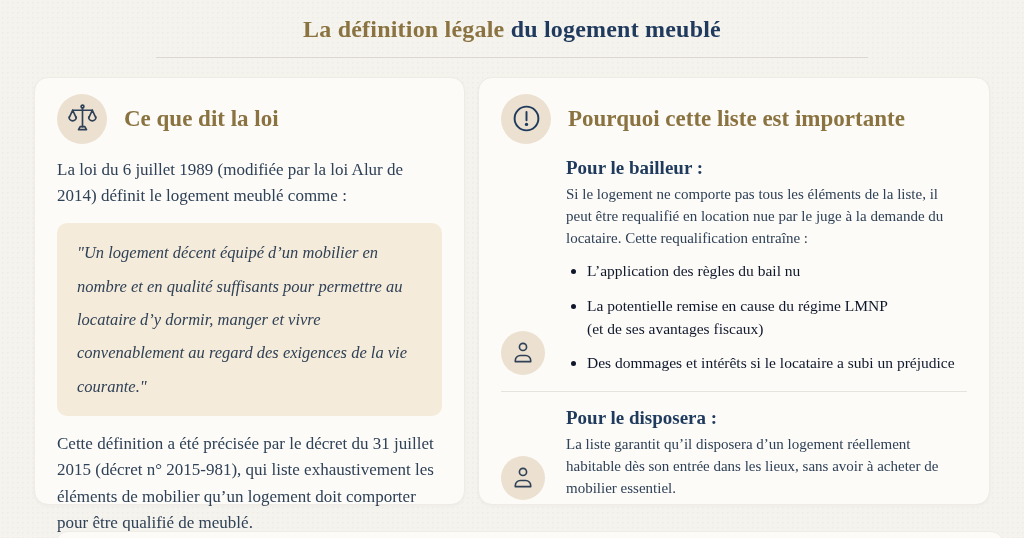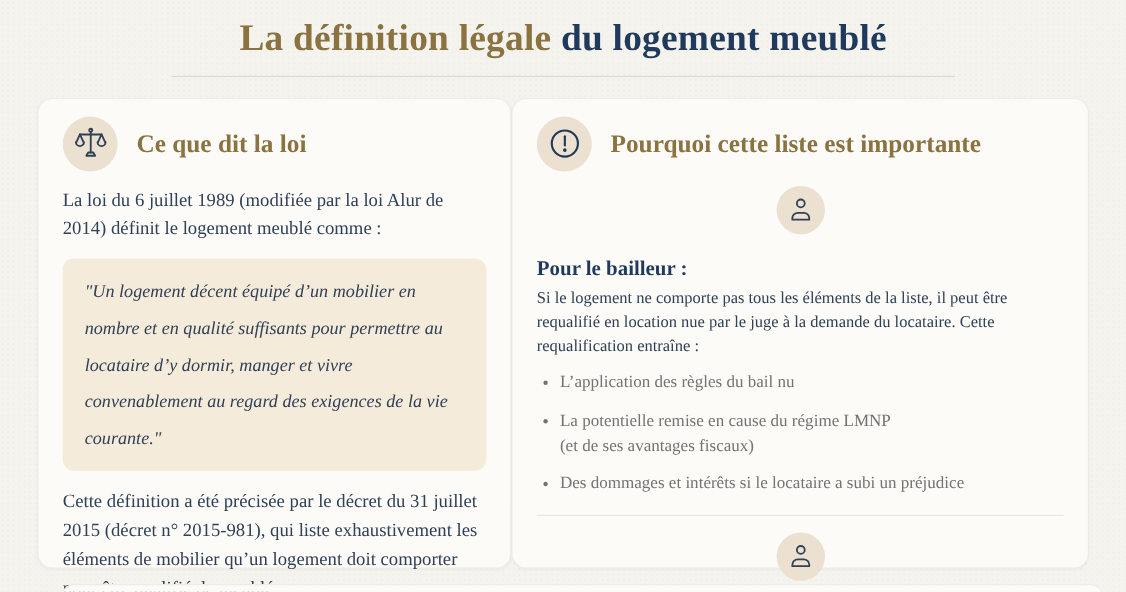--- a/index.html
+++ b/index.html
@@ -11,55 +11,55 @@
   }
   .page {
     position: relative; width: 1024px; height: 538px; overflow: hidden;
     background-color: #f5f3ee;
     background-image: radial-gradient(rgba(120,110,95,0.035) 1px, transparent 1px);
     background-size: 5px 5px;
   }
   
   .hdr { text-align: center; padding-top: 15px; }
   .hdr h1 {
-    margin: 0; font-size: 34px; font-weight: 600; letter-spacing: 0.2px; line-height: 1.2;
+    margin: 0; font-size: 24px; font-weight: 600; letter-spacing: 0.2px; line-height: 1.2;
   }
   .t-gold { color: #8a7340; }
   .t-navy { color: #1f3a5c; }
   .title-divider {
     width: 712px; margin: 13px auto 0; border: 0; border-top: 1px solid #dcd8d1; height: 0;
   }
   
-  .cards { display: flex; padding: 19px 34px 0; }
+  .cards { display: flex; gap: 13px; padding: 19px 34px 0; }
   .card {
     background: #fcfbf8; border: 1px solid #efece6; border-radius: 14px;
     height: 428px; padding: 16px 22px; box-shadow: 0 1px 3px rgba(60,50,30,0.04);
   }
   .card-left { width: 431px; flex: none; }
   .card-right { flex: 1; }
   .card-head { display: flex; align-items: center; gap: 17px; margin-bottom: 13px; }
   .icon-circle {
     background: #ece1d0; border-radius: 50%;
     display: flex; align-items: center; justify-content: center; flex: none;
   }
   .icon-lg { width: 50px; height: 50px; }
   .icon-md { width: 44px; height: 44px; }
   .card-title { margin: 0; font-size: 23px; font-weight: 600; color: #8a7340; }
   .body-text { margin: 0 0 14px; font-size: 17px; line-height: 1.55; color: #2f4156; }
   .quote {
     margin: 0 0 15px; background: #f5ebda; border-radius: 10px;
     padding: 13px 20px; font-style: italic; font-size: 16.5px; line-height: 2.02; color: #2f4156;
   }
   
-  .subsection { display: flex; align-items: center; gap: 21px; flex-direction: column; }
+  .subsection { display: flex; align-items: flex-end; gap: 21px; }
   .sub-content { flex: 1; }
   .sub-title { margin: 0 0 5px; font-size: 19px; font-weight: 700; color: #1f3a5c; }
   .sub-text { margin: 0; font-size: 15px; line-height: 1.46; color: #2f4156; }
   .bullets { margin: 11px 0 0; padding-left: 21px; }
-  .bullets li { font-size: 15.5px; line-height: 1.46; color: #737373; margin-bottom: 12px; }
+  .bullets li { font-size: 15.5px; line-height: 1.46; color: #0f172a; margin-bottom: 12px; }
   .bullets li:last-child { margin-bottom: 0; }
   .card-divider { border: 0; border-top: 1px solid #e7e4dd; margin: 16px 0 15px; height: 0; }
   
   .next-card-sliver {
     position: absolute; left: 55px; right: 20px; top: 531px; height: 26px;
     background: #fcfbf8; border: 1px solid #efece6; border-radius: 13px;
   }
   svg { display: block; }
 </style>
 </head>
@@ -139,20 +139,21 @@
 
       <div class="subsection">
         <span class="icon-circle icon-md">
           <svg viewBox="0 0 24 24" width="26" height="26" fill="none" stroke="#2f4156" stroke-width="1.5" stroke-linecap="round" stroke-linejoin="round">
             <circle cx="12" cy="6.4" r="3.3"></circle>
             <path d="M4.9 20 v-1.1 a4.6 4.6 0 0 1 4.6 -4.6 h5 a4.6 4.6 0 0 1 4.6 4.6 V20 Z"></path>
           </svg>
         </span>
         <div class="sub-content">
           <h3 class="sub-title">Pour le disposera :</h3>
+          <p class="sub-text">La liste garantit qu’il disposera d’un logement réellement habitable dès son entrée dans les lieux, sans avoir à acheter de mobilier essentiel.</p>
         </div>
       </div>
     </section>
 
   </main>
 
   <div class="next-card-sliver"></div>
 </div>
 
 </body></html>

